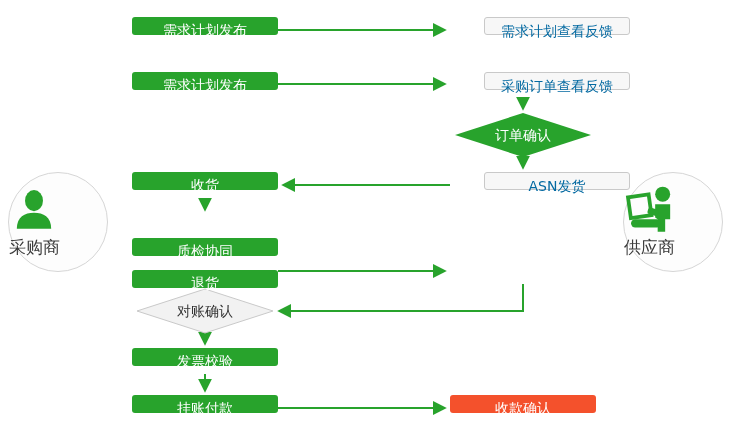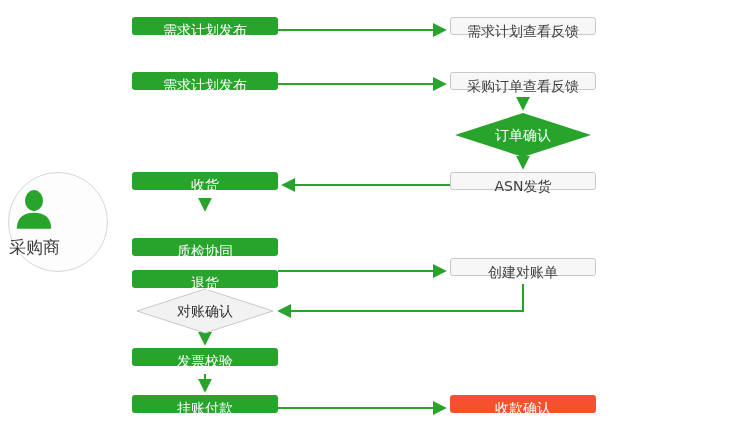--- a/index.html
+++ b/index.html
@@ -21,21 +21,21 @@
     width: 146px;
     height: 18px;
     line-height: 26px;
     text-align: center;
     font-size: 14px;
     border-radius: 3px;
     box-sizing: border-box;
     white-space: nowrap;
   }
   .node.green { background: #28a32c; color: #ffffff; }
-  .node.plain { background: #f7f7f7; border: 1px solid #c9c9c9; color: #404040; }
+  .node.plain { background: #f7f7f7; border: 1px solid #c9c9c9; color: #0369a1; margin-left: 34px; }
   .node.red   { background: #f4512c; color: #ffffff; }
   .diamond-label {
     position: absolute;
     width: 136px;
     height: 44px;
     line-height: 44px;
     text-align: center;
     font-size: 14px;
     white-space: nowrap;
   }
@@ -95,30 +95,41 @@
   <div class="node green" style="left:132px; top:72px;">需求计划发布</div>
   <div class="node green" style="left:132px; top:172px;">收货</div>
   <div class="node green" style="left:132px; top:214px;margin-top:24px;">质检协同</div>
   <div class="node green" style="left:132px; top:258px;margin-top:12px;">退货</div>
   <div class="node green" style="left:132px; top:348px;">发票校验</div>
   <div class="node green" style="left:132px; top:395px;">挂账付款</div>
 
   <div class="node plain" style="left:450px; top:17px;">需求计划查看反馈</div>
   <div class="node plain" style="left:450px; top:72px;">采购订单查看反馈</div>
   <div class="node plain" style="left:450px; top:172px;">ASN发货</div>
-  <div class="node plain" style="left:450px; top:258px;">创建对账单</div>
   <div class="node red" style="left:450px; top:395px;">收款确认</div>
 
   <div class="diamond-label green" style="left:455px; top:113px;">订单确认</div>
   <div class="diamond-label gray" style="left:137px; top:289px;">对账确认</div>
 
   <div class="actor" style="left:8px; top:172px;">
     <span class="icon">
       <svg width="50" height="50" viewBox="0 0 64 64" xmlns="http://www.w3.org/2000/svg">
         <ellipse cx="32" cy="20" rx="11.5" ry="13.5" fill="#28a32c"></ellipse>
         <path d="M10,56 C10,41 20,35.5 32,35.5 C44,35.5 54,41 54,56 Z" fill="#28a32c"></path>
       </svg>
     </span>
     <div class="actor-label">采购商</div>
   </div>
 
+  <div class="actor" style="left:623px; top:172px;">
+    <span class="icon">
+      <svg width="54" height="50" viewBox="0 0 64 60" xmlns="http://www.w3.org/2000/svg">
+        <rect x="6" y="13" width="25" height="25" fill="none" stroke="#28a32c" stroke-width="4.5" transform="rotate(-8 18.5 25.5)"></rect>
+        <circle cx="46" cy="11" r="9" fill="#28a32c"></circle>
+        <path d="M37,23 L55,23 L55,41 L49,41 L49,56 L40,56 L40,41 L37,39 Z" fill="#28a32c"></path>
+        <rect x="28" y="28" width="13" height="8" rx="3" fill="#28a32c" transform="rotate(18 34 32)"></rect>
+        <rect x="8" y="41" width="36" height="10" rx="5" fill="#28a32c"></rect>
+      </svg>
+    </span>
+    <div class="actor-label">供应商</div>
+  </div>
 
 </div>
 
 </body></html>

